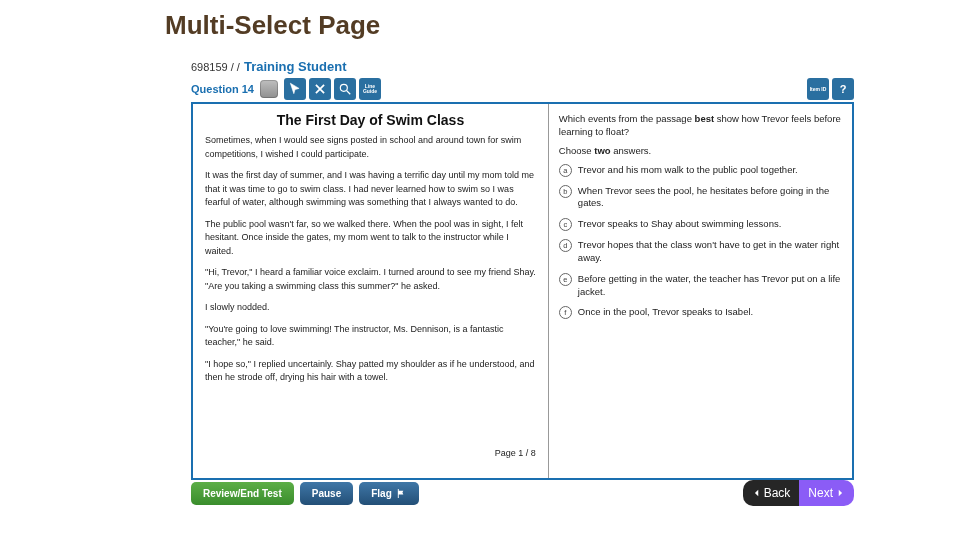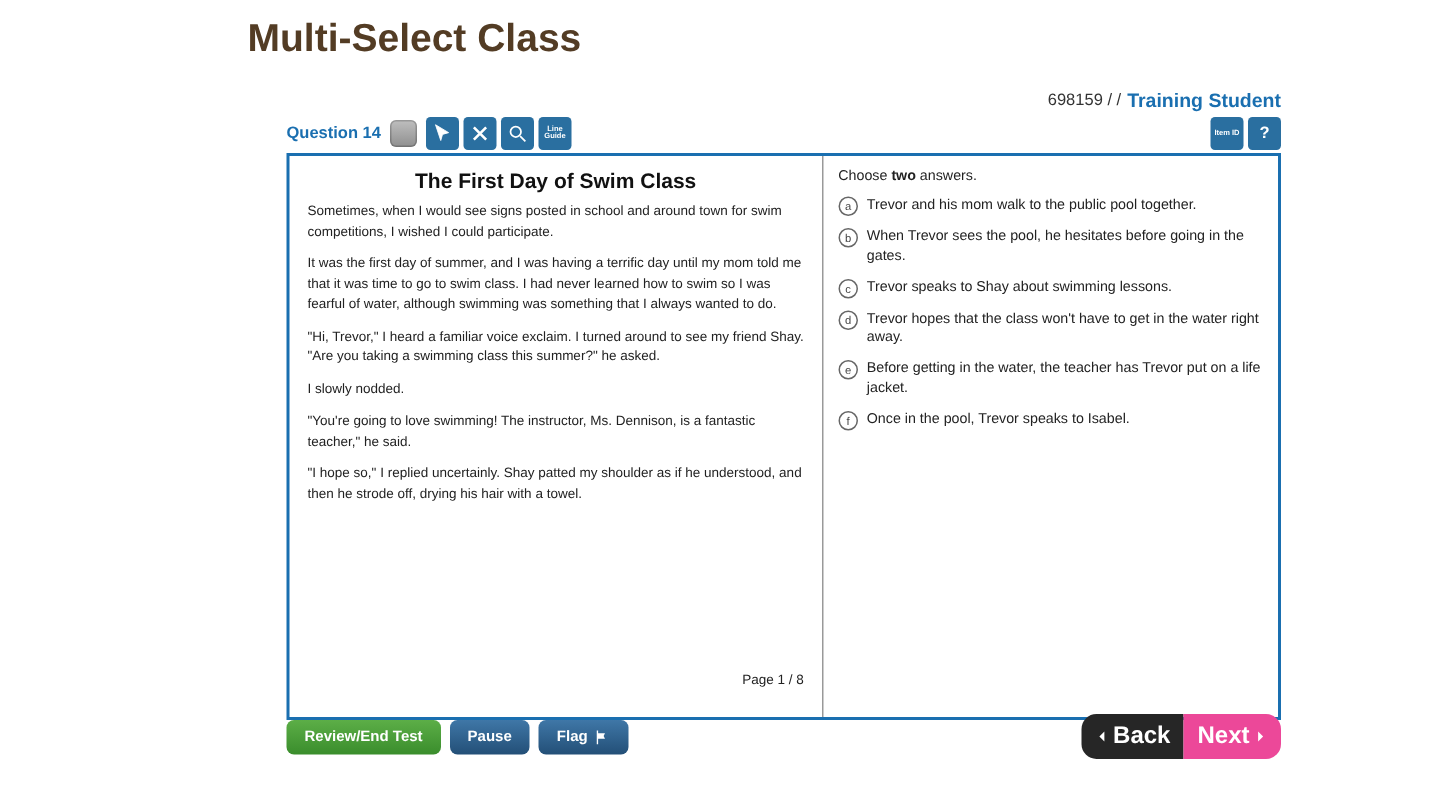--- a/index.html
+++ b/index.html
@@ -1,19 +1,19 @@
 <!DOCTYPE html>
 <html><head>
 <meta charset="utf-8">
 <style>
   * { box-sizing: border-box; margin: 0; padding: 0; }
   body { width: 960px; height: 540px; background: #fff; font-family: Arial, Helvetica, sans-serif; overflow: hidden; }
   .slide-title { font-size: 26px; font-weight: 700; color: #533c24; padding: 10px 0 10px 165px; }
   .app { position: absolute; left: 185px; top: 58px; width: 675px; height: 450px; background: #fff; }
-  .header { display: flex; justify-content: flex-end; align-items: center; font-size: 11px; color: #333; padding: 1px 6px 2px 6px; gap: 4px; }
+  .header { display: flex; justify-content: flex-start; align-items: center; font-size: 11px; color: #333; padding: 1px 6px 2px 6px; gap: 4px; }
   .header .brand { color: #1a6fb0; font-weight: 700; font-size: 13px; }
   .header .id { color: #333; font-weight: 400; }
   .toolbar { display: flex; align-items: center; padding: 2px 6px; gap: 6px; }
   .qnum { color: #1a6fb0; font-size: 11px; font-weight: 600; }
   .pill { width: 18px; height: 18px; border-radius: 4px; background: linear-gradient(#bfbfbf,#8f8f8f); box-shadow: inset 0 0 0 1px rgba(0,0,0,.2); }
   .tool-group { display: flex; gap: 3px; }
   .tool { width: 22px; height: 22px; border-radius: 3px; background: #2a6fa0; display: flex; align-items: center; justify-content: center; color: #fff; font-size: 11px; font-weight: 700; }
   .tool svg { width: 14px; height: 14px; fill: #fff; stroke: #fff; }
   .tool.lg { flex-direction: column; font-size: 5px; line-height: 5px; }
   .right-tools { margin-left: auto; display: flex; gap: 3px; }
@@ -27,30 +27,30 @@
   .q-stem { margin-bottom: 6px; line-height: 1.4; }
   .q-instr { margin-bottom: 8px; }
   .opt { display: flex; align-items: flex-start; gap: 6px; margin-bottom: 8px; }
   .opt .bub { width: 13px; height: 13px; border: 1px solid #666; border-radius: 50%; flex: 0 0 13px; display: flex; align-items: center; justify-content: center; font-size: 7.5px; color: #444; }
   .opt .txt { line-height: 1.35; }
   .bottom { position: absolute; left: 6px; right: 6px; bottom: 2px; display: flex; align-items: center; gap: 6px; justify-content: flex-end; }
   .btn { border-radius: 5px; padding: 6px 12px; color: #fff; font-size: 10px; font-weight: 600; display: flex; align-items: center; gap: 4px; }
   .btn.green { background: linear-gradient(#5cae47, #3a8d2c); }
   .btn.blue { background: linear-gradient(#3f77a7, #234f77); }
   .nav { margin-left: auto; display: flex; align-items: center; }
-  .nav-btn { background: #262626; color: #fff; font-size: 16px; font-weight: 700; padding: 6px 9px; display:flex; align-items:center; gap:2px;}
+  .nav-btn { background: #262626; color: #fff; font-size: 12px; font-weight: 400; padding: 6px 9px; display:flex; align-items:center; gap:2px;}
   .nav-btn.back { border-radius: 10px 0 0 10px; }
-  .nav-btn.next { border-radius: 0 10px 10px 0; background:#ec4899; }
+  .nav-btn.next { border-radius: 0 10px 10px 0; background:#8b5cf6; }
   .nav svg { width: 10px; height: 10px; fill: #fff; }
   b { font-weight: 700; }
 </style>
 </head>
 <body>
 
-<div class="slide-title">Multi-Select Class</div>
+<div class="slide-title">Multi-Select Page</div>
 
 <div class="app">
   <div class="header">
     <span class="id">698159 / /</span>
     <span class="brand">Training Student</span>
   </div>
 
   <div class="toolbar">
     <span class="qnum">Question 14</span>
     <span class="pill"></span>
@@ -83,29 +83,33 @@
       <span class="tool">?</span>
     </div>
   </div>
 
   <div class="frame">
     <div class="passage">
       <div class="passage-title">The First Day of Swim Class</div>
       <div class="passage-body">
         <p>Sometimes, when I would see signs posted in school and around town for swim competitions, I wished I could participate.</p>
         <p>It was the first day of summer, and I was having a terrific day until my mom told me that it was time to go to swim class. I had never learned how to swim so I was fearful of water, although swimming was something that I always wanted to do.</p>
+        <p>The public pool wasn't far, so we walked there. When the pool was in sight, I felt hesitant. Once inside the gates, my mom went to talk to the instructor while I waited.</p>
         <p>"Hi, Trevor," I heard a familiar voice exclaim. I turned around to see my friend Shay. "Are you taking a swimming class this summer?" he asked.</p>
         <p>I slowly nodded.</p>
         <p>"You're going to love swimming! The instructor, Ms. Dennison, is a fantastic teacher," he said.</p>
         <p>"I hope so," I replied uncertainly. Shay patted my shoulder as if he understood, and then he strode off, drying his hair with a towel.</p>
       </div>
       <div class="page-ind">Page 1 / 8</div>
     </div>
 
     <div class="question">
+      <div class="q-stem">
+        <span>Which events from the passage </span><b>best</b><span> show how Trevor feels before learning to float?</span>
+      </div>
       <div class="q-instr">
         <span>Choose </span><b>two</b><span> answers.</span>
       </div>
       <div id="opts">
           <div class="opt">
             <div class="bub">a</div>
             <div class="txt">Trevor and his mom walk to the public pool together.</div>
           </div>
           <div class="opt">
             <div class="bub">b</div>

